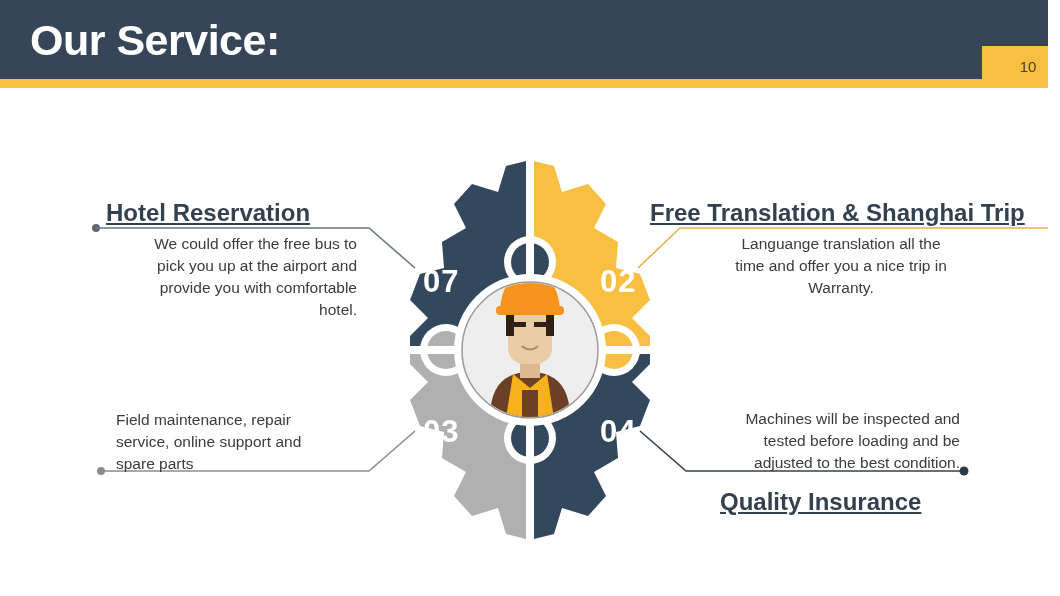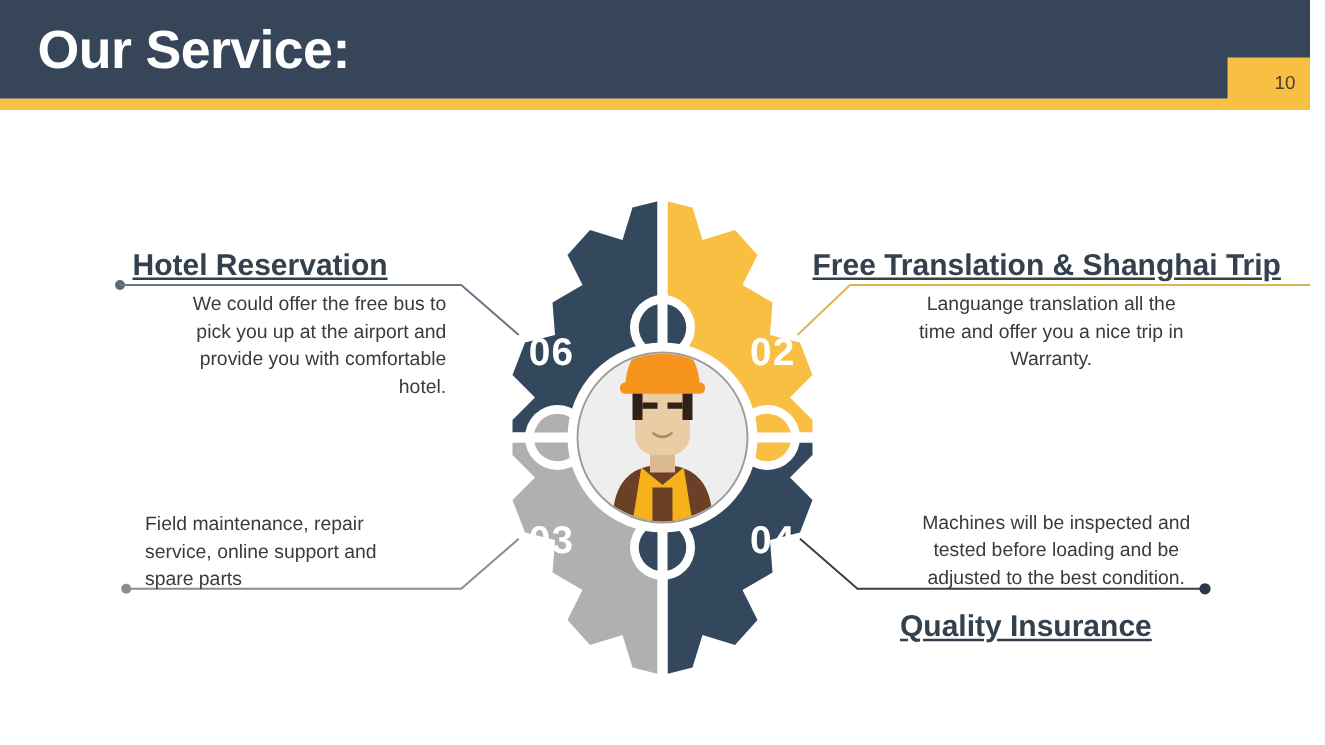--- a/index.html
+++ b/index.html
@@ -100,21 +100,21 @@
   #head-01 { left: 106px; top: 199px; }
   #body-01 { left: 112px; top: 233px; width: 230px; text-align: right; margin-left: 15px; }
 
   #head-02 { left: 650px; top: 199px; }
   #body-02 { left: 726px; top: 233px; width: 230px; text-align: center; }
 
   #head-03 { left: 72px; top: 488px; }
   #body-03 { left: 116px; top: 409px; width: 210px; text-align: left; }
 
   #head-04 { left: 720px; top: 488px; }
-  #body-04 { left: 730px; top: 408px; width: 230px; text-align: center; }
+  #body-04 { left: 730px; top: 408px; width: 230px; text-align: right; }
 
   
   #connectors {
     position: absolute;
     left: 0; top: 0;
     width: 1060px;
     height: 596px;
     pointer-events: none;
   }
 </style>
@@ -228,21 +228,21 @@
 
         <path d="M182 196 q8 7 16 0" fill="none" stroke="#b58a60" stroke-width="2"></path>
 
         <path d="M160 160 q2 -36 30 -36 q28 0 30 36 z" fill="#f7941e"></path>
         <rect x="156" y="156" width="68" height="9" rx="4" fill="#f7941e"></rect>
         <circle cx="190" cy="128" r="5" fill="#e2231a"></circle>
       </g>
     </svg>
   </div>
 
-  <div class="gear-number" id="num-01">06</div>
+  <div class="gear-number" id="num-01">07</div>
   <div class="gear-number" id="num-02">02</div>
   <div class="gear-number" id="num-03">03</div>
   <div class="gear-number" id="num-04">04</div>
 
   <div class="item-heading" id="head-01">Hotel Reservation</div>
   <div class="item-body" id="body-01">We could offer the free bus to pick you up at the airport and provide you with comfortable hotel.</div>
 
   <div class="item-heading" id="head-02">Free Translation &amp; Shanghai Trip</div>
   <div class="item-body" id="body-02">Languange translation all the time and offer you a nice trip in Warranty.</div>
 

